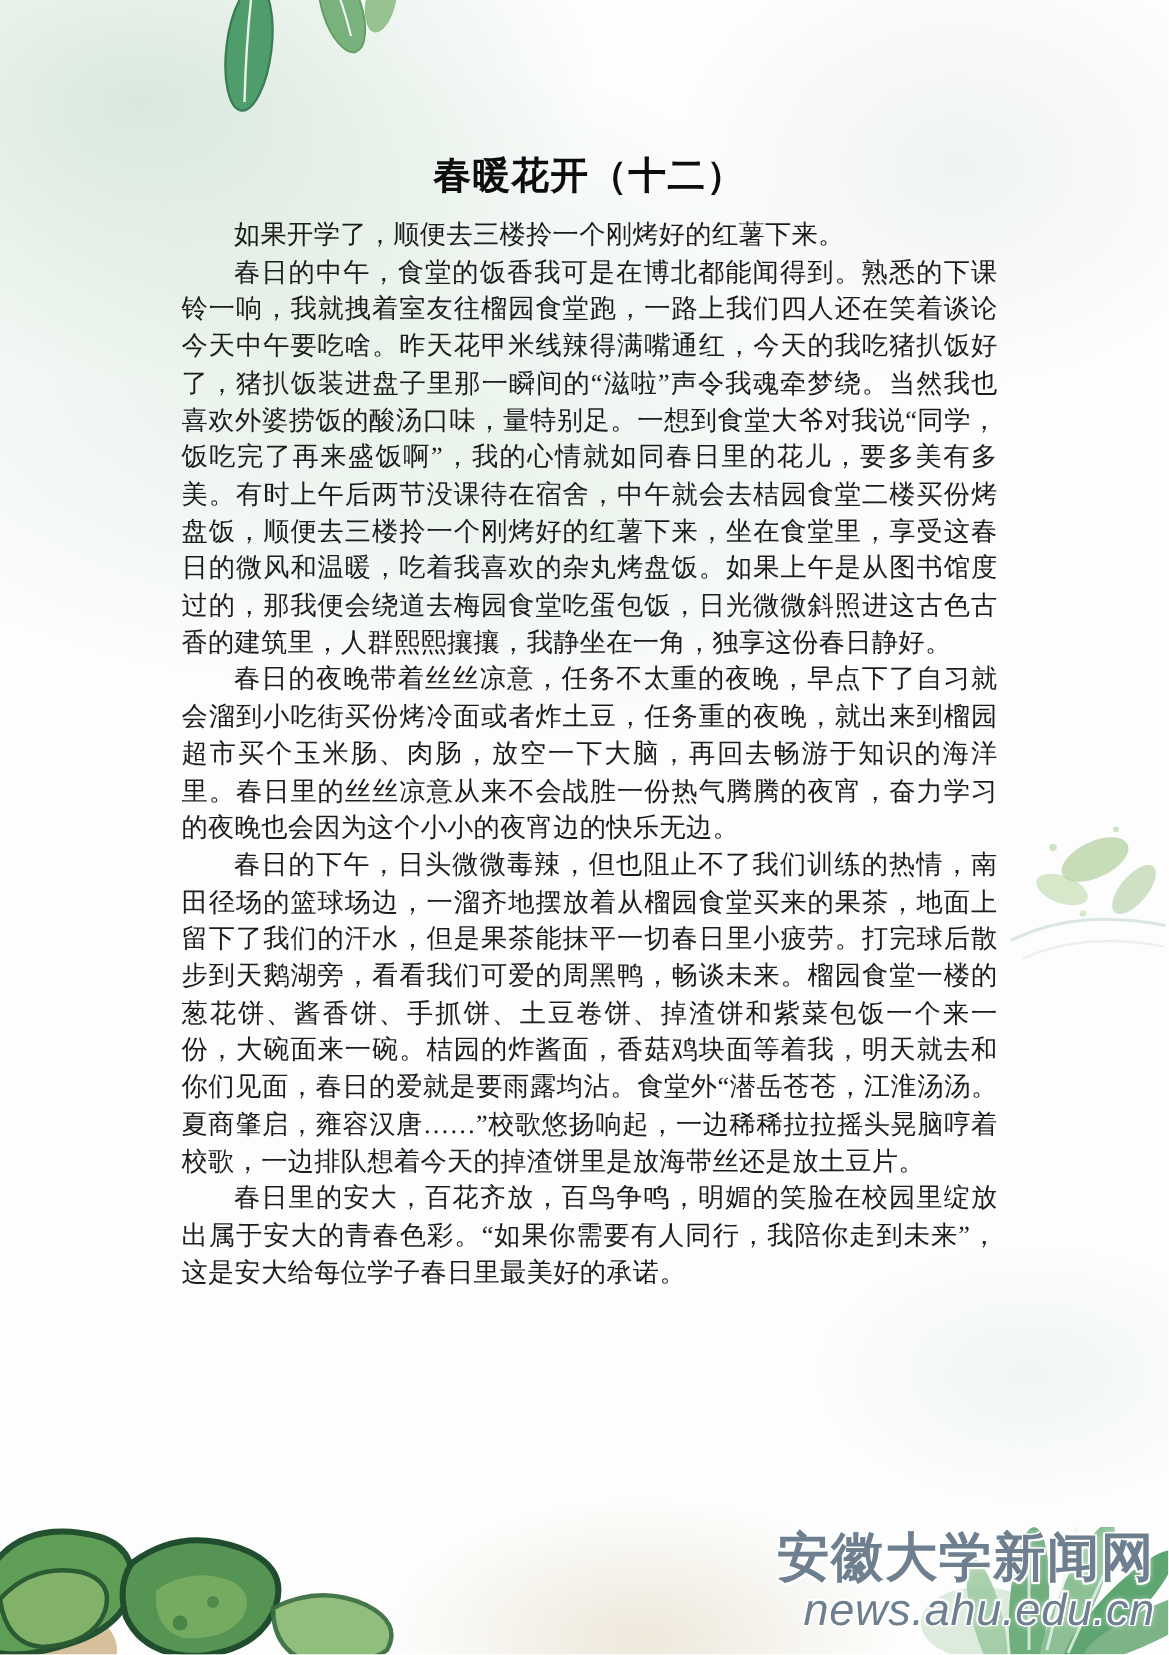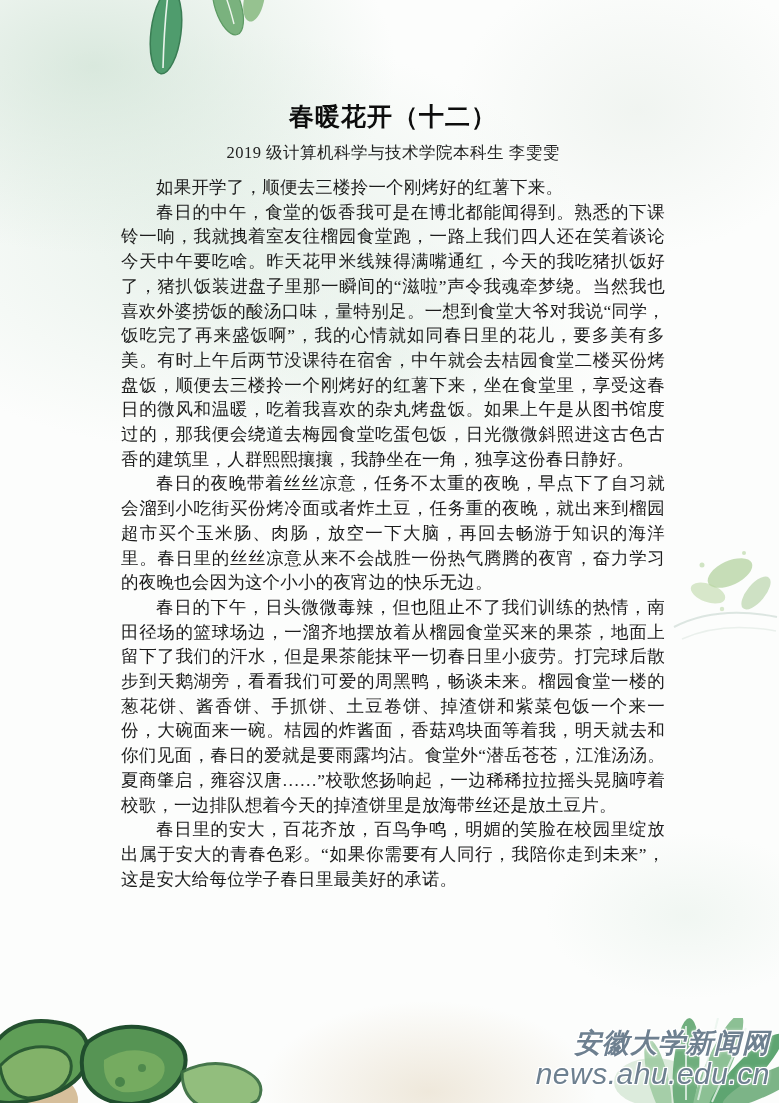--- a/index.html
+++ b/index.html
@@ -43,26 +43,25 @@
     font-family:"Liberation Serif",serif;
     font-size:17.5px;line-height:24.7px;
     text-align:justify;text-indent:2em;
     color:#1c1c1c;letter-spacing:0.2px;
   }
   .watermark{
     position:absolute;right:9px;bottom:14px;text-align:right;
     color:#6e8090;line-height:1.05;
   }
   .wm-zh{
-    font-size:27px;font-weight:bold;letter-spacing:1px;
+    font-size:35px;font-weight:bold;letter-spacing:1px;
     text-shadow:
       1px 0 0 #fff,-1px 0 0 #fff,0 1px 0 #fff,0 -1px 0 #fff,
       1px 1px 0 #fff,-1px -1px 0 #fff,1px -1px 0 #fff,-1px 1px 0 #fff,
       0 0 4px #fff;
-    font-style: italic;
   }
   .wm-url{
     font-size:30px;font-style:italic;letter-spacing:0.5px;
     text-shadow:
       1px 0 0 #fff,-1px 0 0 #fff,0 1px 0 #fff,0 -1px 0 #fff,
       1px 1px 0 #fff,-1px -1px 0 #fff,1px -1px 0 #fff,-1px 1px 0 #fff,
       0 0 4px #fff;
   }
 </style>
 </head>
@@ -105,21 +104,20 @@
     <ellipse cx="92" cy="52" rx="13" ry="52" transform="rotate(4 92 52)" fill="#6fae7d"></ellipse>
     <ellipse cx="124" cy="48" rx="12" ry="56" transform="rotate(24 124 48)" fill="#8cc094"></ellipse>
     <ellipse cx="152" cy="54" rx="12" ry="52" transform="rotate(44 152 54)" fill="#5ea571"></ellipse>
     <ellipse cx="172" cy="66" rx="11" ry="48" transform="rotate(64 172 66)" fill="#7cb487"></ellipse>
     <ellipse cx="64" cy="60" rx="10" ry="40" transform="rotate(-14 64 60)" fill="#9bc99f" opacity="0.85"></ellipse>
     <path d="M92 8 L92 82 M124 0 L104 82 M152 10 L118 84" stroke="#e9f4ec" stroke-width="2" opacity="0.8" fill="none"></path>
   </svg>
 
   <div class="content">
     <h1 class="title">春暖花开（十二）</h1>
-    <div class="byline">2019 级计算机科学与技术学院本科生 李雯雯</div>
     <div class="body-text">
       <p>如果开学了，顺便去三楼拎一个刚烤好的红薯下来。</p>
       <p>春日的中午，食堂的饭香我可是在博北都能闻得到。熟悉的下课铃一响，我就拽着室友往榴园食堂跑，一路上我们四人还在笑着谈论今天中午要吃啥。昨天花甲米线辣得满嘴通红，今天的我吃猪扒饭好了，猪扒饭装进盘子里那一瞬间的“滋啦”声令我魂牵梦绕。当然我也喜欢外婆捞饭的酸汤口味，量特别足。一想到食堂大爷对我说“同学，饭吃完了再来盛饭啊”，我的心情就如同春日里的花儿，要多美有多美。有时上午后两节没课待在宿舍，中午就会去桔园食堂二楼买份烤盘饭，顺便去三楼拎一个刚烤好的红薯下来，坐在食堂里，享受这春日的微风和温暖，吃着我喜欢的杂丸烤盘饭。如果上午是从图书馆度过的，那我便会绕道去梅园食堂吃蛋包饭，日光微微斜照进这古色古香的建筑里，人群熙熙攘攘，我静坐在一角，独享这份春日静好。</p>
       <p>春日的夜晚带着丝丝凉意，任务不太重的夜晚，早点下了自习就会溜到小吃街买份烤冷面或者炸土豆，任务重的夜晚，就出来到榴园超市买个玉米肠、肉肠，放空一下大脑，再回去畅游于知识的海洋里。春日里的丝丝凉意从来不会战胜一份热气腾腾的夜宵，奋力学习的夜晚也会因为这个小小的夜宵边的快乐无边。</p>
       <p>春日的下午，日头微微毒辣，但也阻止不了我们训练的热情，南田径场的篮球场边，一溜齐地摆放着从榴园食堂买来的果茶，地面上留下了我们的汗水，但是果茶能抹平一切春日里小疲劳。打完球后散步到天鹅湖旁，看看我们可爱的周黑鸭，畅谈未来。榴园食堂一楼的葱花饼、酱香饼、手抓饼、土豆卷饼、掉渣饼和紫菜包饭一个来一份，大碗面来一碗。桔园的炸酱面，香菇鸡块面等着我，明天就去和你们见面，春日的爱就是要雨露均沾。食堂外“潜岳苍苍，江淮汤汤。夏商肇启，雍容汉唐……”校歌悠扬响起，一边稀稀拉拉摇头晃脑哼着校歌，一边排队想着今天的掉渣饼里是放海带丝还是放土豆片。</p>
       <p>春日里的安大，百花齐放，百鸟争鸣，明媚的笑脸在校园里绽放出属于安大的青春色彩。“如果你需要有人同行，我陪你走到未来”，这是安大给每位学子春日里最美好的承诺。</p>
     </div>
   </div>
 
   <div class="watermark">

